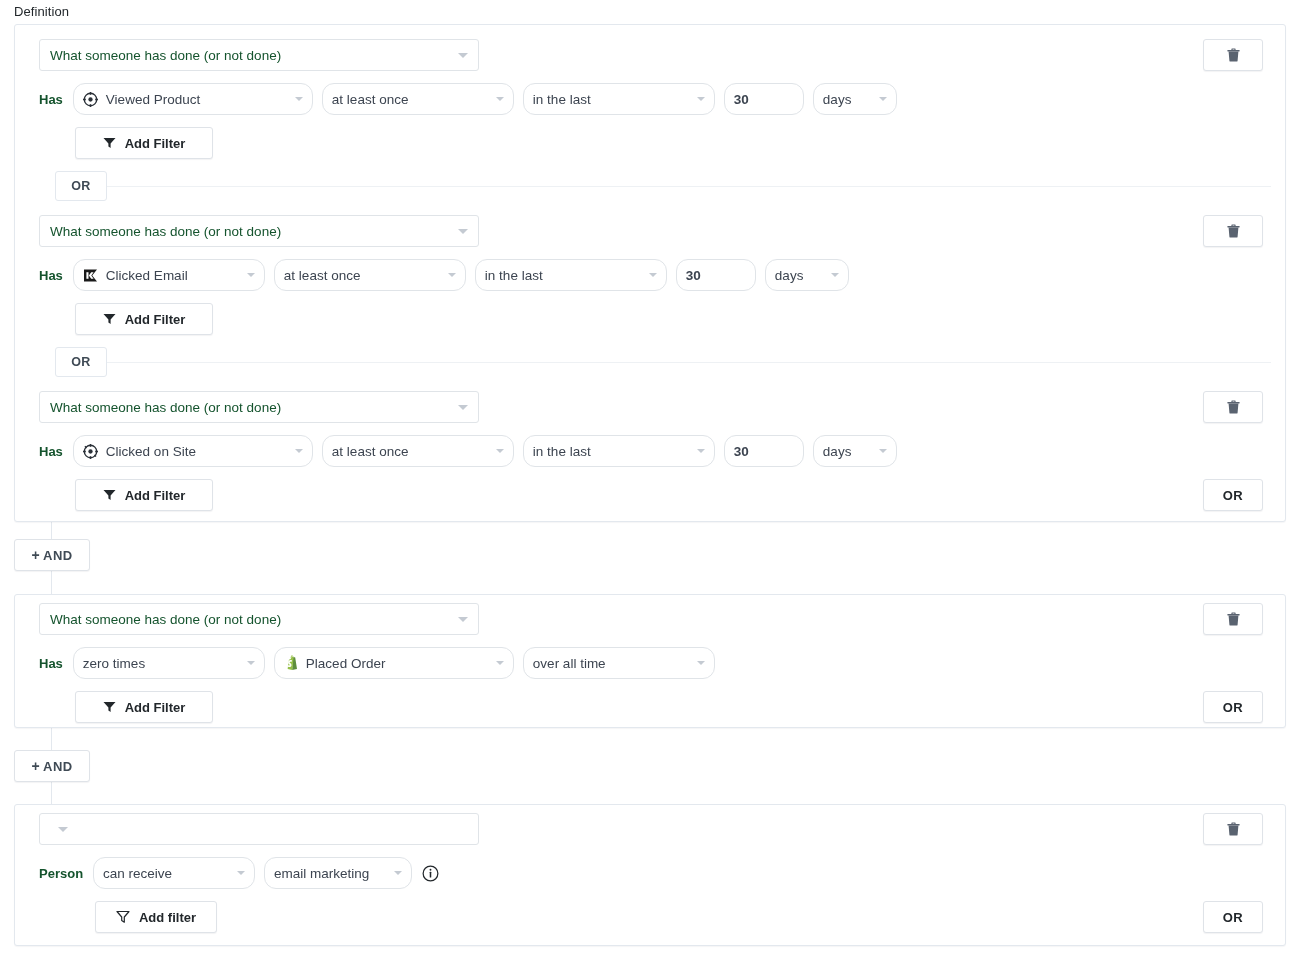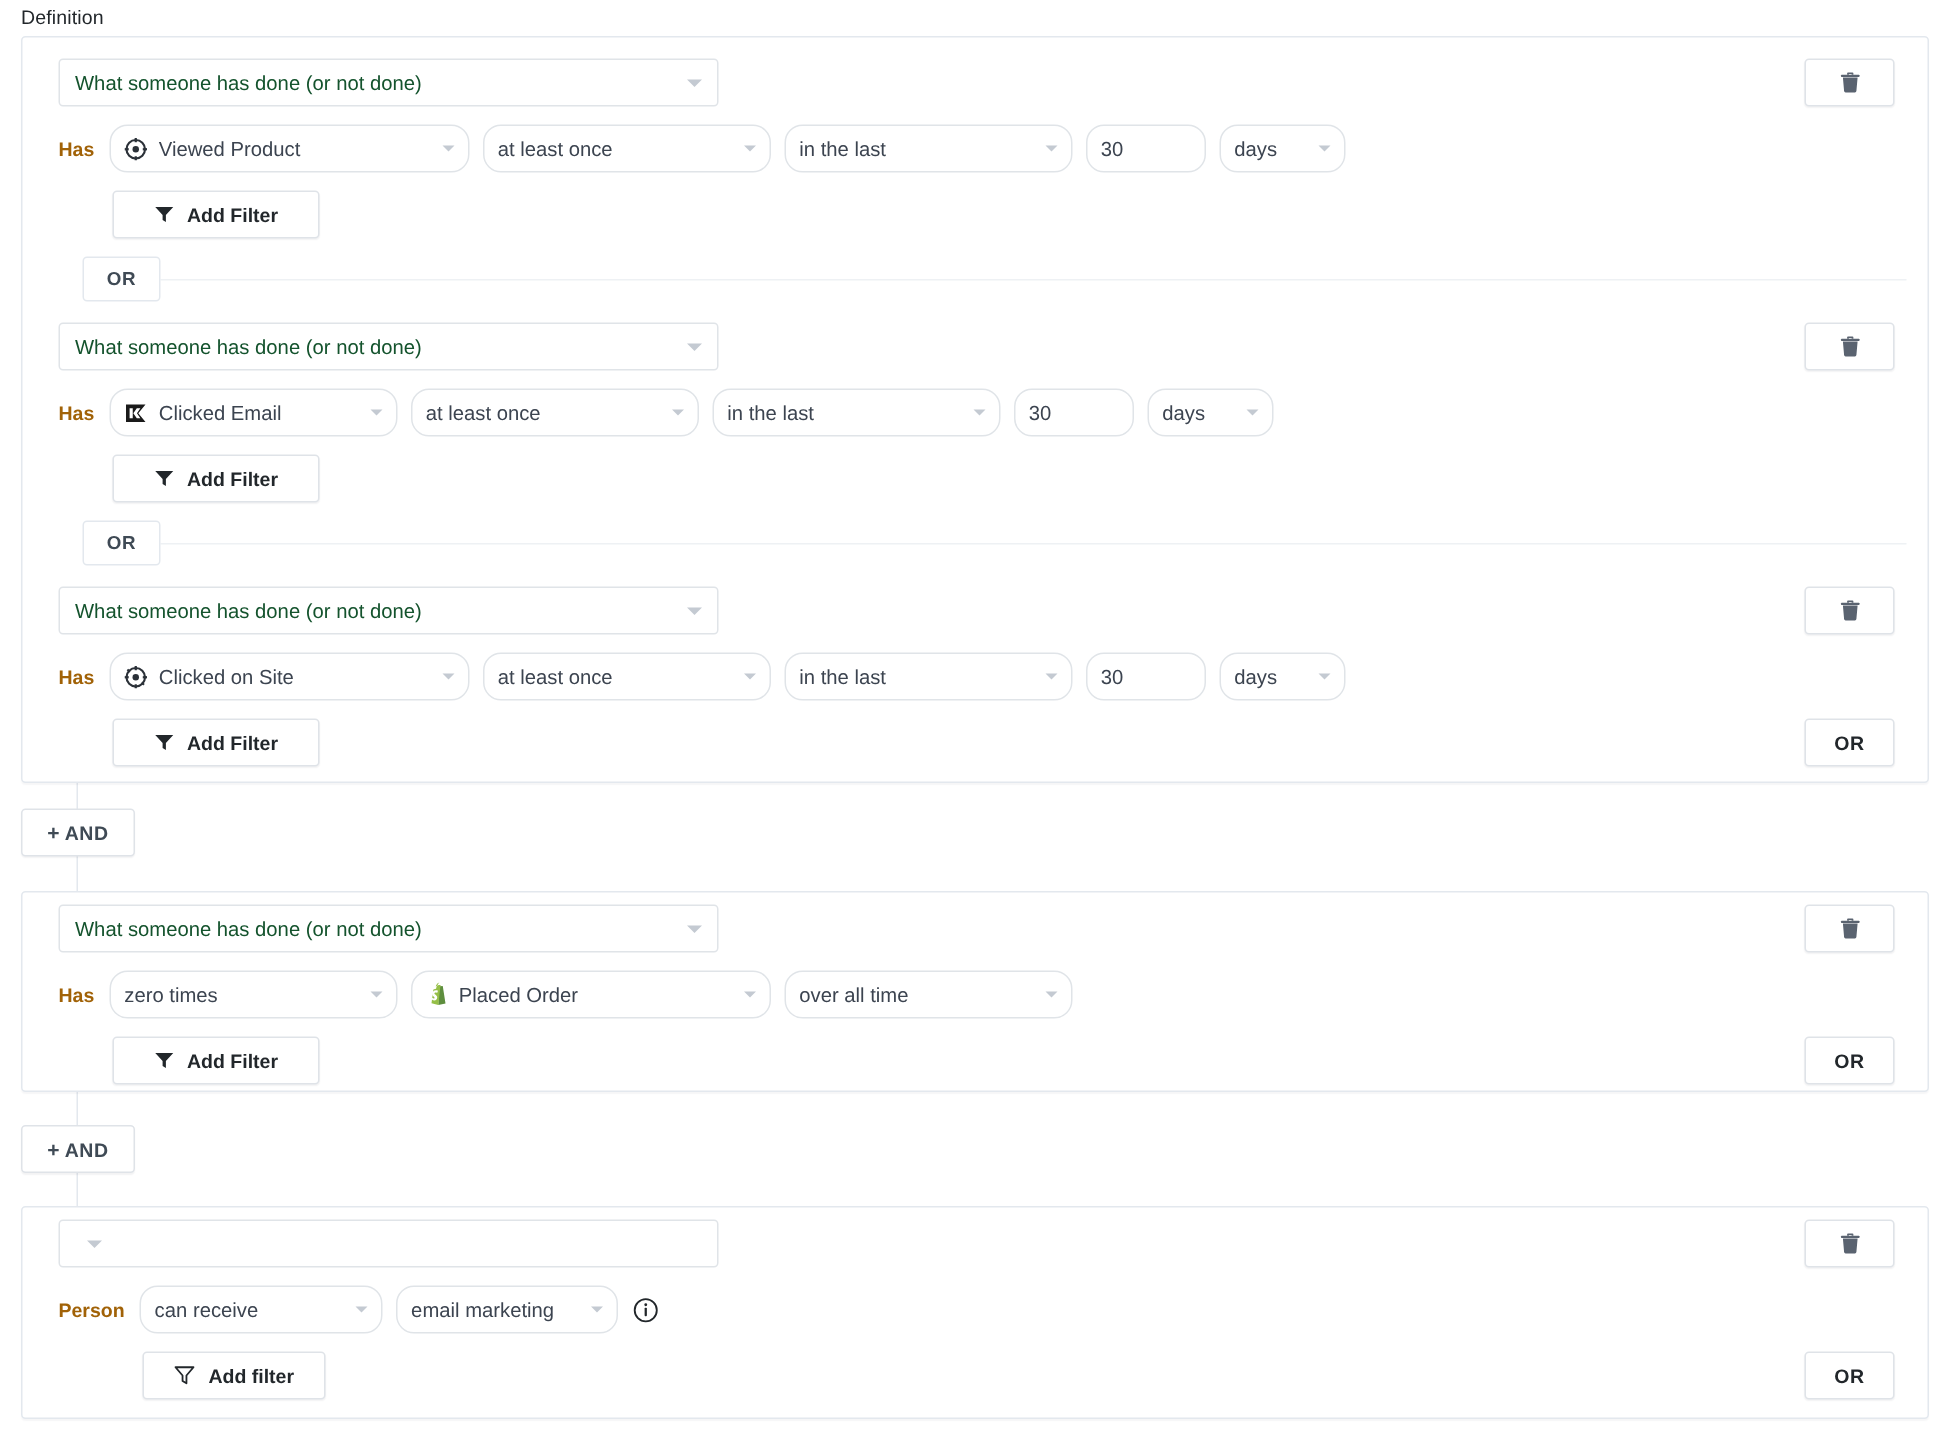--- a/index.html
+++ b/index.html
@@ -91,39 +91,39 @@
   }
 
   .cond-row {
     position: absolute;
     display: flex;
     align-items: center;
   }
   .cond-label {
     font-size: 13px;
     font-weight: 700;
-    color: #a16207;
+    color: #14532d;
     margin-right: 10px;
     white-space: nowrap;
   }
   .field {
     height: 32px;
     background: #fff;
     border: 1px solid #e0e4e8;
     border-radius: 12px;
     display: flex; align-items: center;
     padding: 0 9px;
     font-size: 13.5px;
     color: #3c4450;
     margin-right: 9px;
     cursor: pointer;
     white-space: nowrap;
   }
   .field .txt { flex: 1 1 auto; }
-  .field.num { justify-content: flex-start; cursor: text; }
+  .field.num { justify-content: flex-start; cursor: text; font-weight: bold; }
   .field .ico { flex: 0 0 auto; margin-right: 8px; display: flex; align-items: center; }
 
   
   .add-filter {
     position: absolute;
     height: 32px;
     background: #fff;
     border: 1px solid #dfe3e8;
     border-radius: 3px;
     display: flex; align-items: center; justify-content: center;

